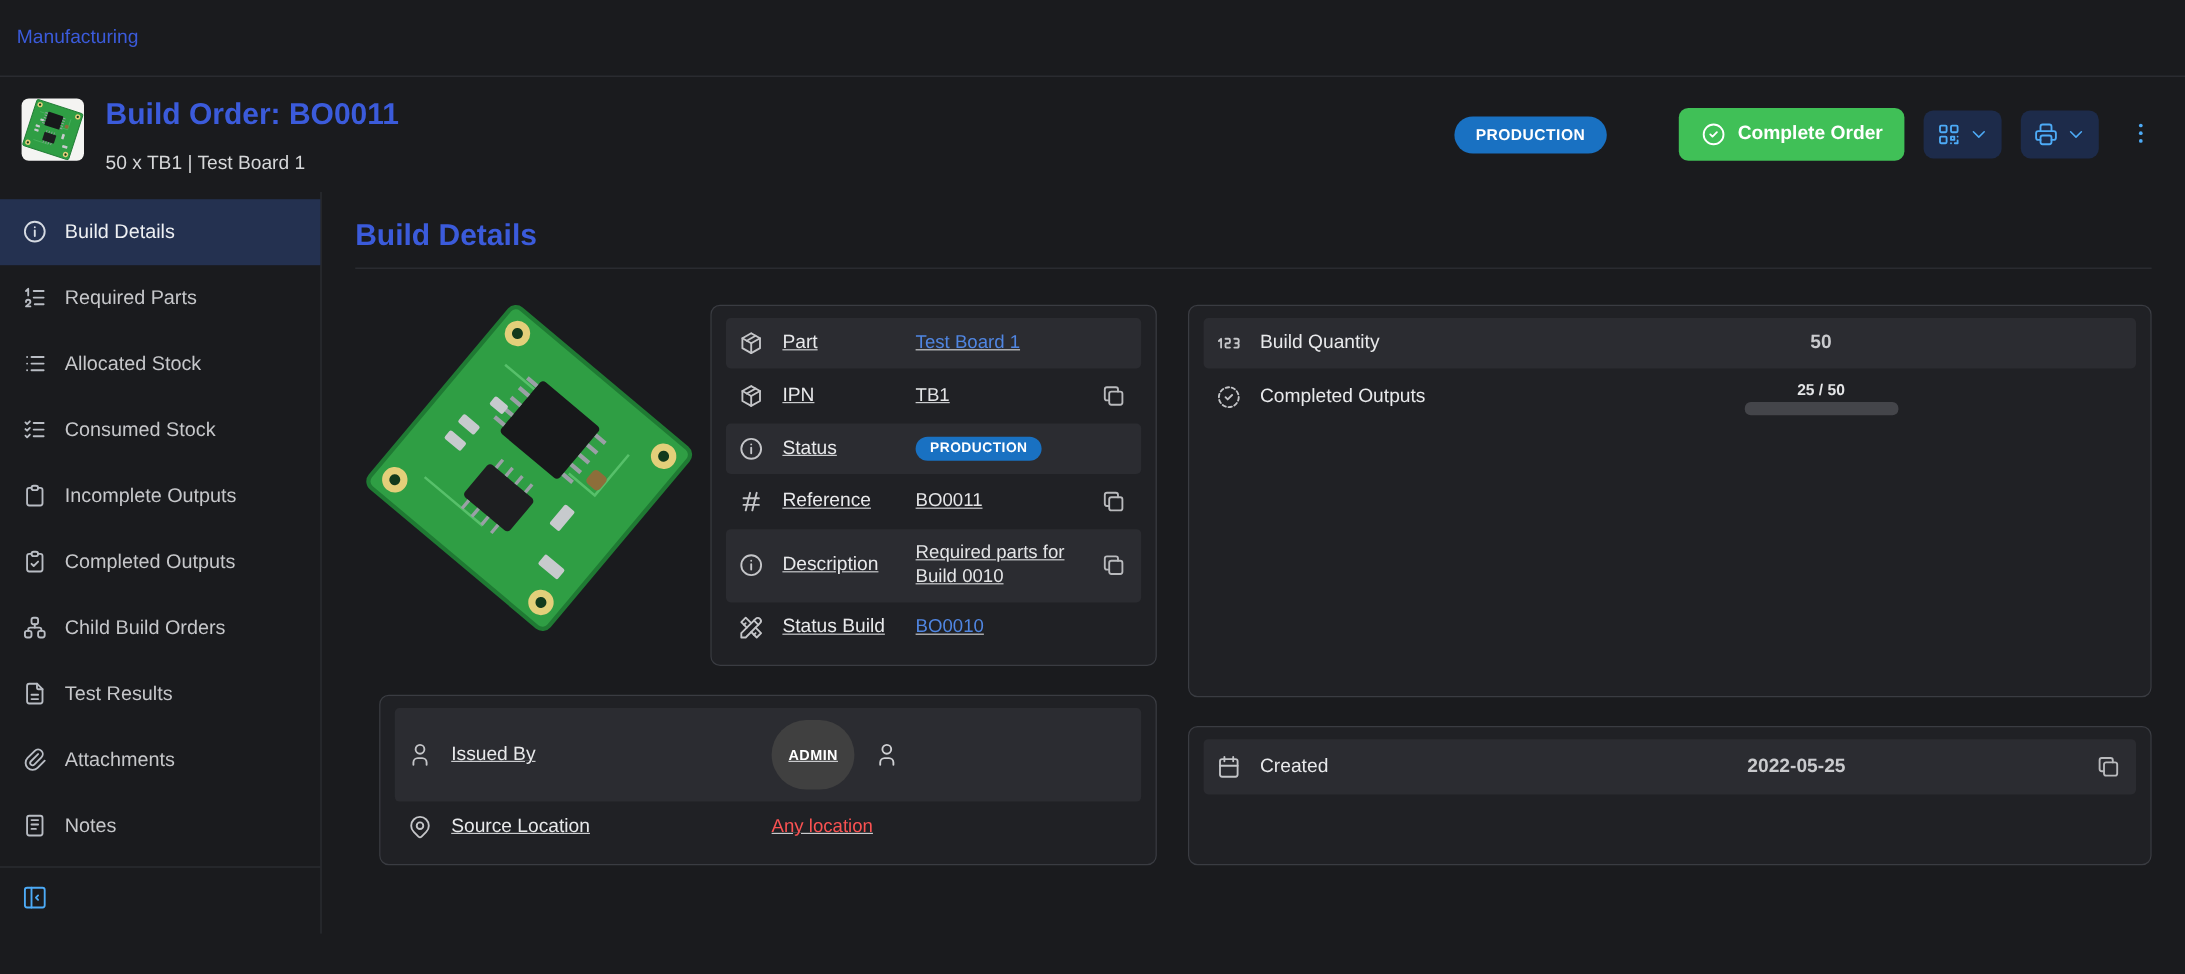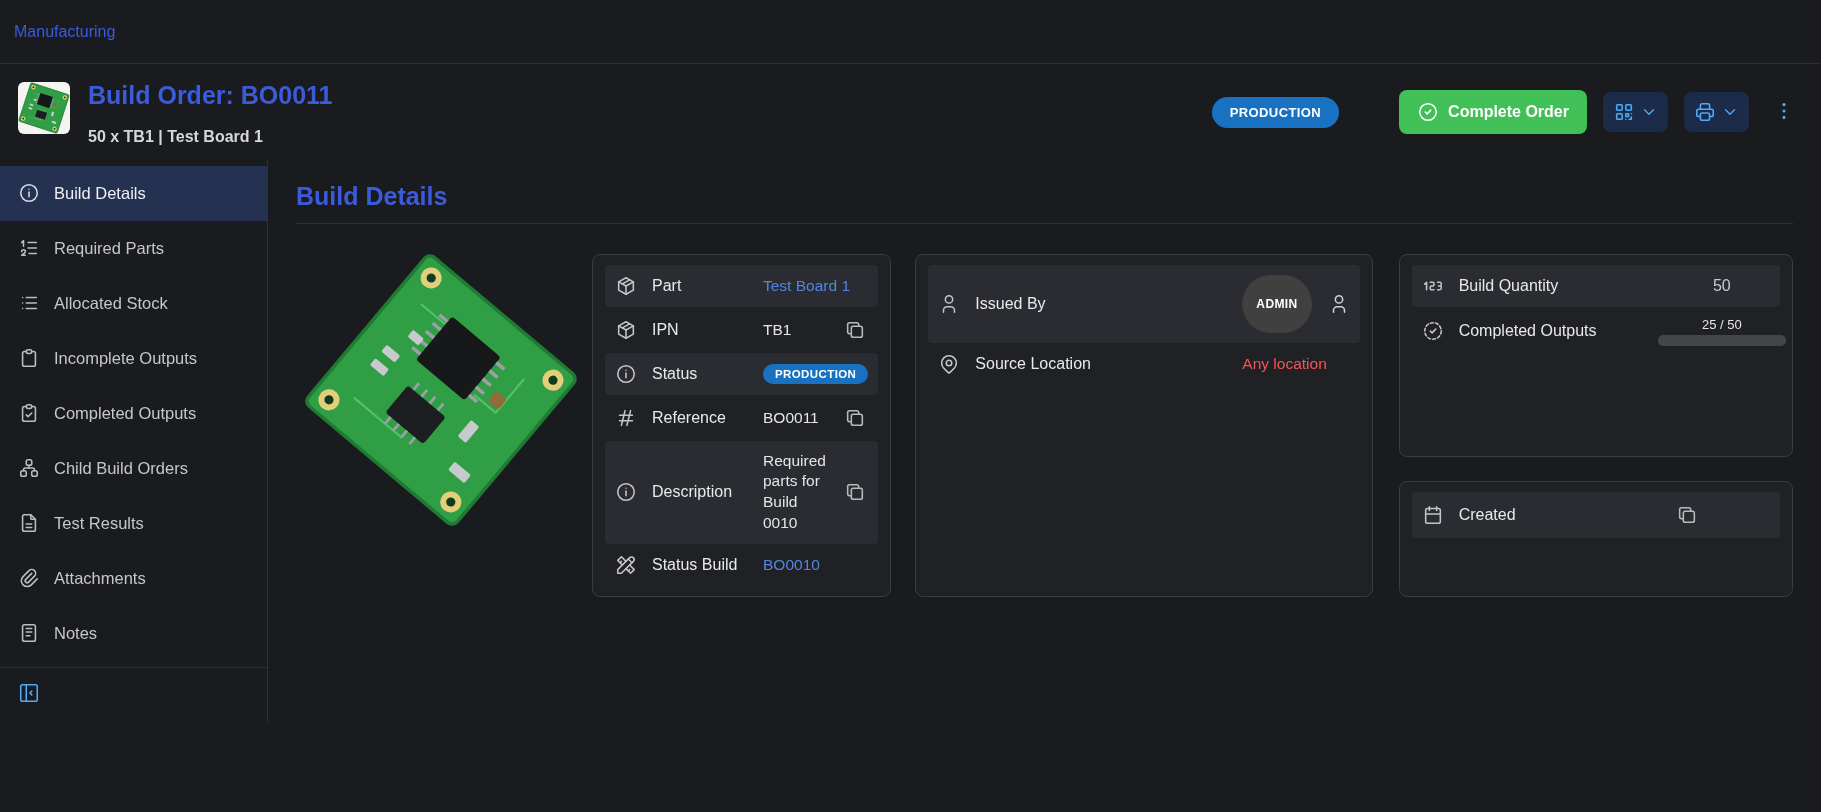--- a/index.html
+++ b/index.html
@@ -24,21 +24,21 @@
   .breadcrumb-bar{height:64px;display:flex;align-items:center;padding:0 14px;border-bottom:1px solid var(--border);}
   .breadcrumb-link{color:var(--accent);font-size:16px;text-decoration:none;cursor:pointer;}
 
   
   .header{display:flex;align-items:flex-start;padding:18px 22px 14px 18px;}
   .header-left{display:flex;gap:18px;}
   .thumb{width:52px;height:52px;border-radius:6px;background:#f4f4f2;display:flex;align-items:center;justify-content:center;overflow:hidden;cursor:pointer;}
   .thumb svg{width:44px;height:44px;transform:rotate(18deg);}
   .title-block{display:flex;flex-direction:column;}
   .page-title{color:var(--accent);font-size:25px;font-weight:700;line-height:1.1;}
-  .page-subtitle{color:#d6d7d9;font-size:16px;margin-top:18px;font-weight:bold;}
+  .page-subtitle{color:#d6d7d9;font-size:16px;margin-top:18px;}
   .header-right{margin-left:auto;display:flex;align-items:center;gap:16px;padding-top:8px;}
   .badge-production{background:var(--production);color:#fff;font-weight:700;font-size:13px;letter-spacing:.4px;padding:8px 18px;border-radius:999px;}
   .spacer-28{width:28px;}
   .btn-complete{background:var(--success);color:#fff;border:none;border-radius:8px;padding:11px 18px;display:flex;align-items:center;gap:9px;font-weight:700;font-size:16px;font-family:inherit;cursor:pointer;}
   .icon-btn{background:var(--btnnavy);border:none;border-radius:8px;padding:9px 10px;display:flex;align-items:center;gap:5px;color:var(--ltblue);cursor:pointer;}
   .dots-btn{background:none;border:none;color:var(--ltblue);cursor:pointer;padding:4px;margin-left:4px;}
 
   
   .content{display:flex;align-items:stretch;}
   .sidebar{width:268px;flex:0 0 268px;border-right:1px solid var(--border);padding-top:6px;display:flex;flex-direction:column;}
@@ -47,40 +47,40 @@
   .side-item .ic{color:#b9bdc4;}
   .side-item.active .ic{color:#d5dae2;}
   .sidebar-footer{border-top:1px solid var(--border);margin-top:6px;padding:14px 18px;}
   .collapse-btn{background:none;border:none;color:var(--ltblue);cursor:pointer;padding:0;}
 
   .main{flex:1;padding:22px 28px 0 28px;min-width:0;}
   .main-heading{color:var(--accent);font-size:25px;font-weight:700;margin:0 0 12px 0;}
   .heading-divider{border:none;border-top:1px solid var(--border);margin:0 0 30px 0;}
 
   .grid{display:flex;gap:26px;padding-left:20px;align-items:stretch;}
-  .col-left{flex:0 0 648px;display:flex;flex-direction:row;gap:24px;}
+  .col-left{flex:0 0 648px;display:flex;flex-direction:column;gap:24px;text-decoration:underline;}
   .col-right{flex:1;display:flex;flex-direction:column;gap:24px;min-width:0;}
   .top-row{display:flex;gap:26px;flex:1;}
   .pcb-wrap{flex:0 0 250px;display:flex;justify-content:center;align-items:flex-start;padding-top:14px;}
   .pcb-large{width:212px;height:212px;transform:rotate(40deg);margin-top:16px;}
 
   .card{background:var(--card);border:1px solid var(--card-border);border-radius:8px;padding:10px 12px;}
   .details-card{flex:1;}
   .bottom-card{min-height:116px;}
   .quantity-card{flex:1;}
 
   .row{display:flex;align-items:center;gap:15px;padding:10px 10px;border-radius:4px;}
   .row.striped{background:var(--stripe);}
   .row-icon{color:#c4c5c8;display:flex;align-items:center;}
   .row-label{font-size:16px;color:var(--text-bright);flex:0 0 auto;}
   .details-card .row-label{width:96px;}
   .wide-label{width:200px;}
   .issued-label{width:252px;}
   .row-value{flex:1;font-size:15.5px;color:#e4e5e7;min-width:0;}
-  .cell-mid{flex:1;display:flex;justify-content:center;align-items:center;min-width:0;}
+  .cell-mid{flex:1;display:flex;justify-content:center;align-items:center;min-width:0;font-weight:bold;}
   .link-value{color:var(--link);cursor:pointer;}
   .wrap-value{max-width:180px;line-height:1.35;}
   .copy-btn{background:none;border:none;color:#b9babd;cursor:pointer;padding:2px;display:flex;align-items:center;}
   .badge-table{background:var(--production);color:#fff;font-weight:700;font-size:11.5px;letter-spacing:.4px;padding:4px 12px;border-radius:999px;display:inline-block;}
   .badge-admin{background:#404040;color:#fff;font-weight:700;font-size:12px;letter-spacing:.4px;padding:22px 14px;border-radius:999px;display:inline-block;}
   .danger-text{color:var(--danger);}
   .admin-cell{display:flex;align-items:center;gap:16px;}
   .admin-cell .ic{color:#cfd0d3;}
 
   .progress-wrap{display:flex;flex-direction:column;align-items:center;gap:3px;}
@@ -220,20 +220,31 @@
             <path d="M9 12h11"></path>
             <path d="M9 18h11"></path>
             <path d="M5 6v.01"></path>
             <path d="M5 12v.01"></path>
             <path d="M5 18v.01"></path>
           </svg>
         <span>Allocated Stock</span>
       </div>
       <div class="side-item">
         <svg class="ic stroke" viewBox="0 0 24 24">
+            <path d="M3.5 5.5l1.5 1.5l2.5 -2.5"></path>
+            <path d="M3.5 11.5l1.5 1.5l2.5 -2.5"></path>
+            <path d="M3.5 17.5l1.5 1.5l2.5 -2.5"></path>
+            <path d="M11 6h9"></path>
+            <path d="M11 12h9"></path>
+            <path d="M11 18h9"></path>
+          </svg>
+        <span>Consumed Stock</span>
+      </div>
+      <div class="side-item">
+        <svg class="ic stroke" viewBox="0 0 24 24">
             <path d="M9 5h-2a2 2 0 0 0 -2 2v12a2 2 0 0 0 2 2h10a2 2 0 0 0 2 -2v-12a2 2 0 0 0 -2 -2h-2"></path>
             <rect x="9" y="3" width="6" height="4" rx="2"></rect>
           </svg>
         <span>Incomplete Outputs</span>
       </div>
       <div class="side-item">
         <svg class="ic stroke" viewBox="0 0 24 24">
             <path d="M9 5h-2a2 2 0 0 0 -2 2v12a2 2 0 0 0 2 2h10a2 2 0 0 0 2 -2v-12a2 2 0 0 0 -2 -2h-2"></path>
             <rect x="9" y="3" width="6" height="4" rx="2"></rect>
             <path d="M9 14l2 2l4 -4"></path>
@@ -460,20 +471,21 @@
             <div class="row striped">
               <span class="row-icon">
                   <svg class="ic stroke" viewBox="0 0 24 24">
                     <rect x="4" y="5" width="16" height="16" rx="2"></rect>
                     <path d="M16 3v4"></path>
                     <path d="M8 3v4"></path>
                     <path d="M4 11h16"></path>
                   </svg>
                 </span>
               <span class="row-label wide-label">Created</span>
+              <span class="cell-mid">2022-05-25</span>
               <button class="copy-btn">
                   <svg class="ic stroke" viewBox="0 0 24 24">
                     <rect x="8" y="8" width="12" height="12" rx="2"></rect>
                     <path d="M16 8v-2a2 2 0 0 0 -2 -2h-8a2 2 0 0 0 -2 2v8a2 2 0 0 0 2 2h2"></path>
                   </svg>
                 </button>
             </div>
           </div>
         </div>
 

